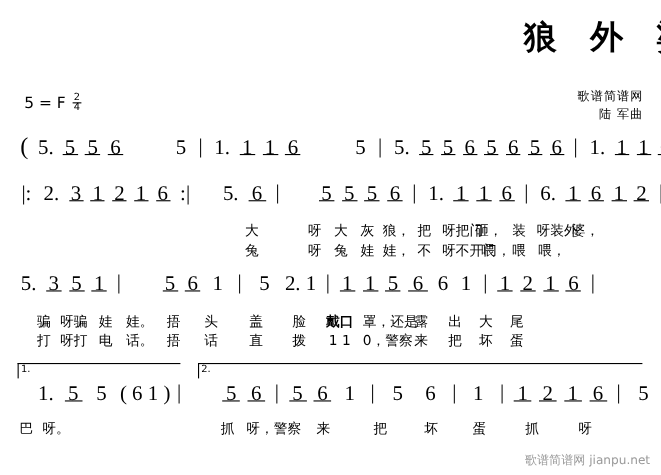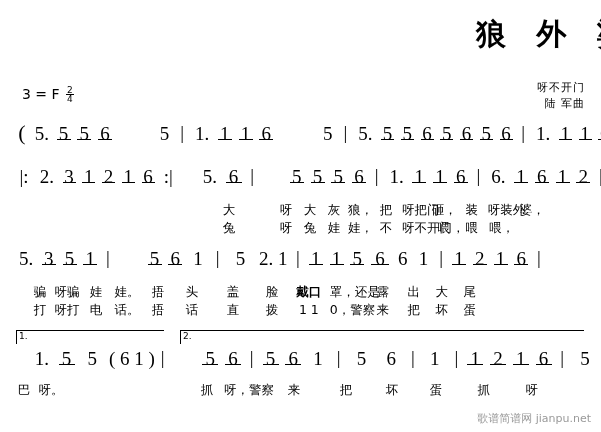--- a/index.html
+++ b/index.html
@@ -146,25 +146,25 @@
     font-family: "DejaVu Sans", sans-serif;
   }
 </style>
 </head>
 <body>
 
 <div class="page">
 
   <div id="title">狼 外 婆</div>
 
-  <div class="credit" id="credit-lyrics">呀不开门</div>
+  <div class="credit" id="credit-lyrics">歌谱简谱网</div>
   <div class="credit" id="credit-music">陆  军曲</div>
 
   <div id="keysig">
-    <span>3 = F</span>
+    <span>5 = F</span>
     <span class="meter">
       <span class="num">2</span>
       <span class="den">4</span>
     </span>
   </div>
 
 
   <div class="row" id="row1" style="top:120px;">
     <div class="notes">
       <span class="tok" style="width:12px;font-size:22px;">(</span>

